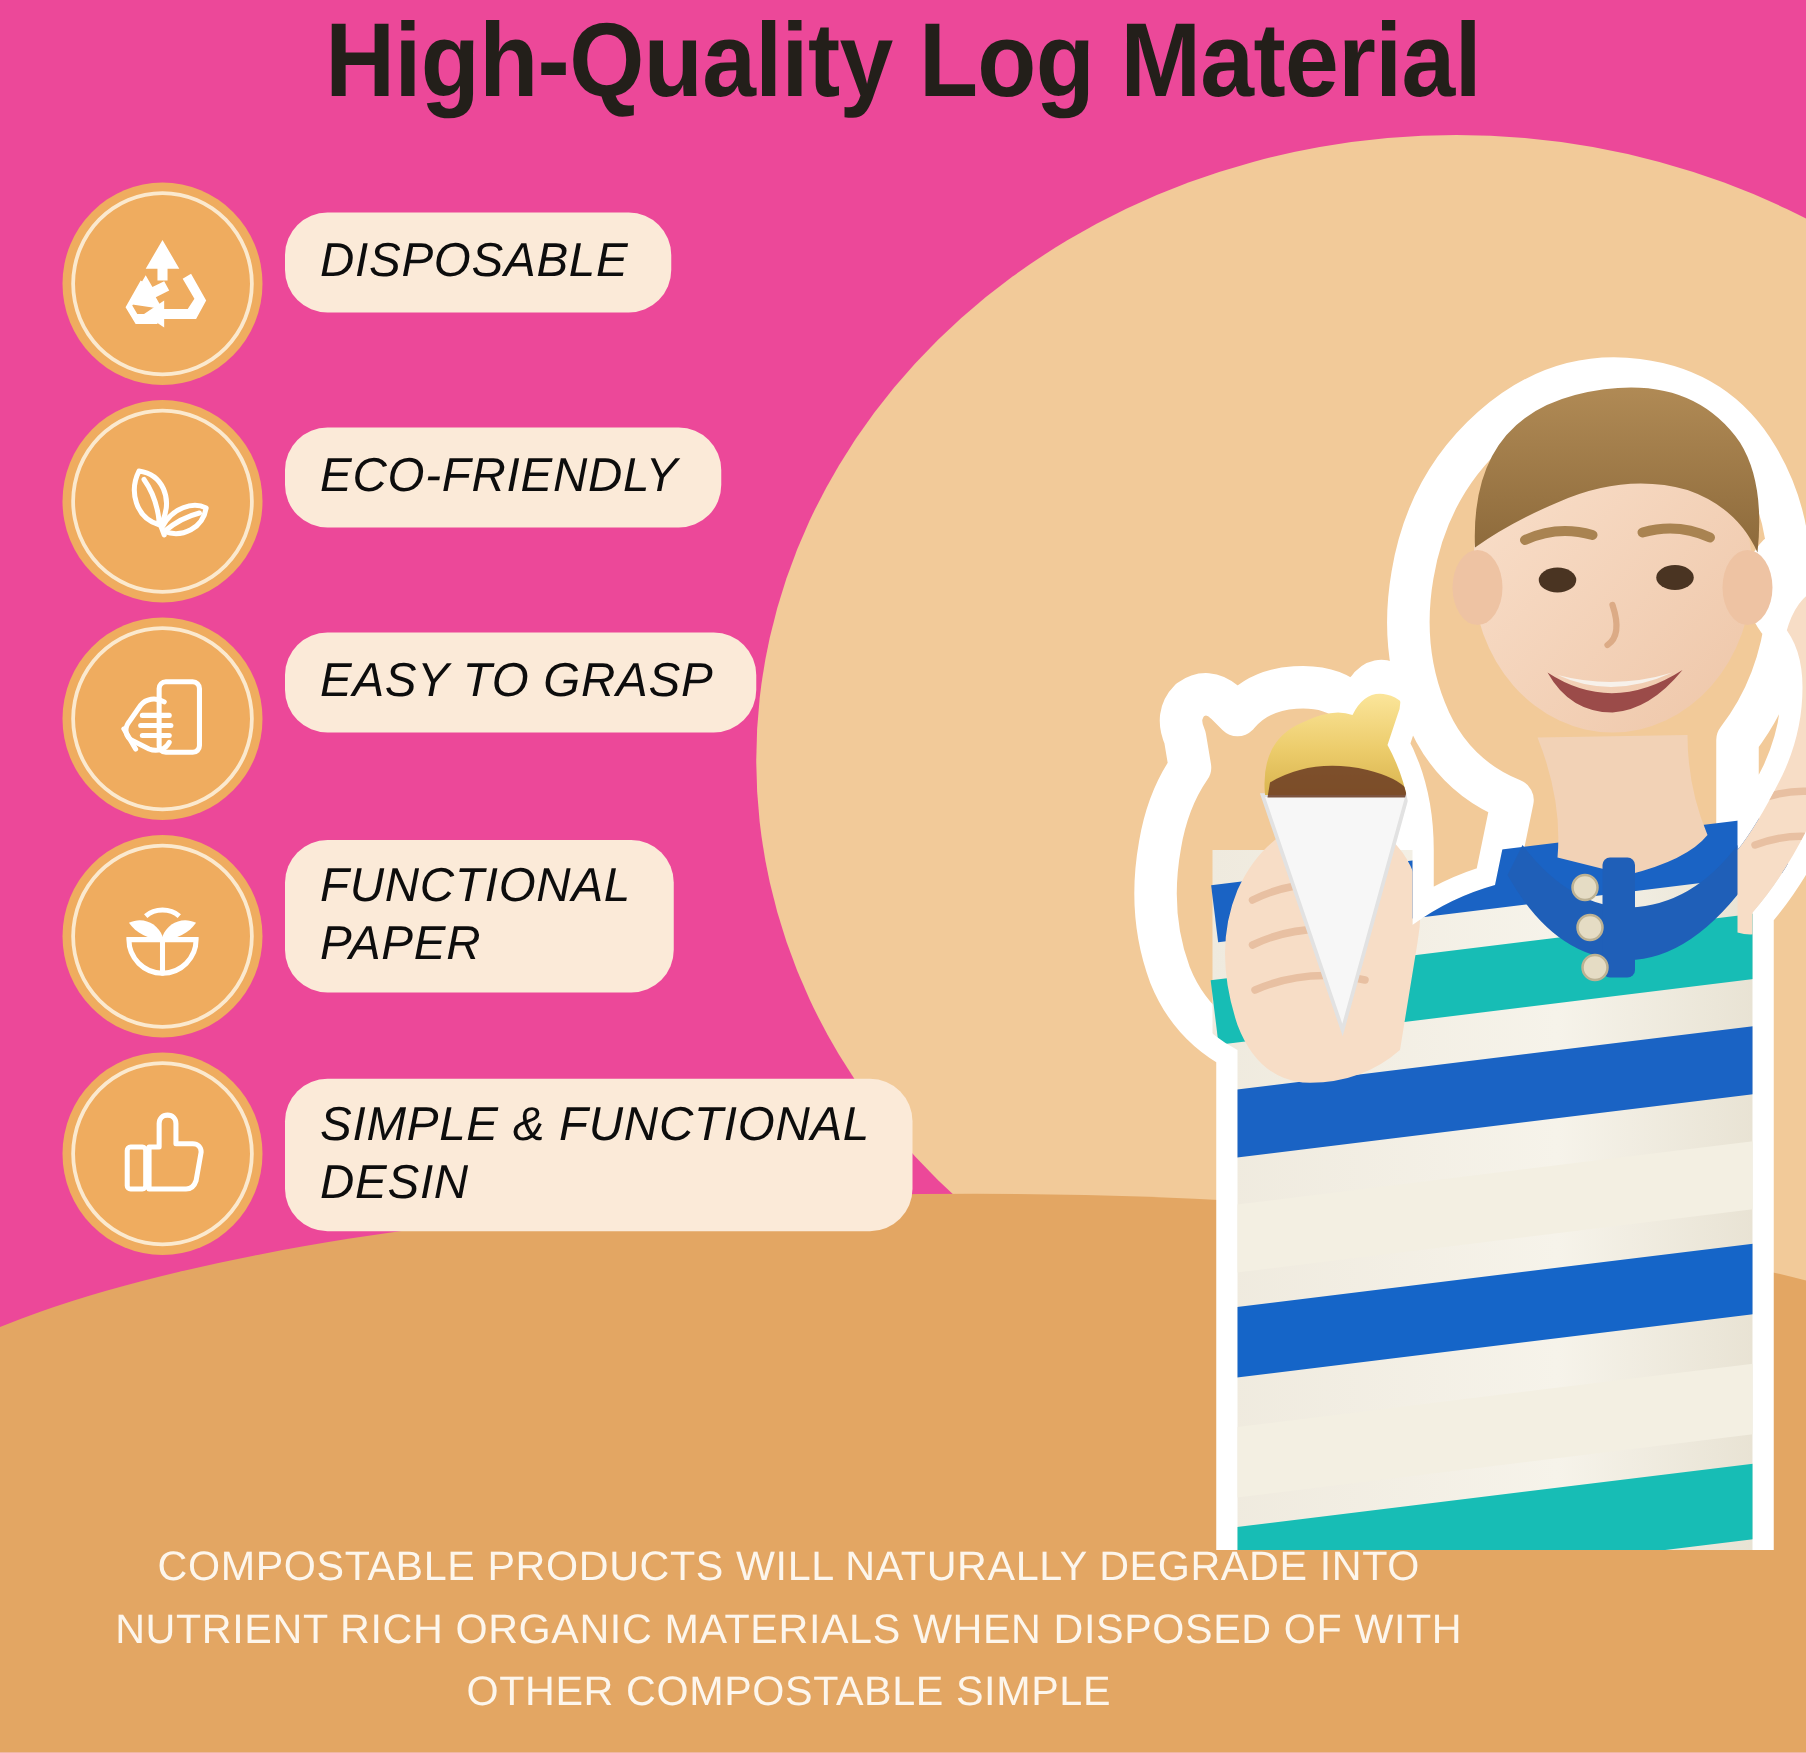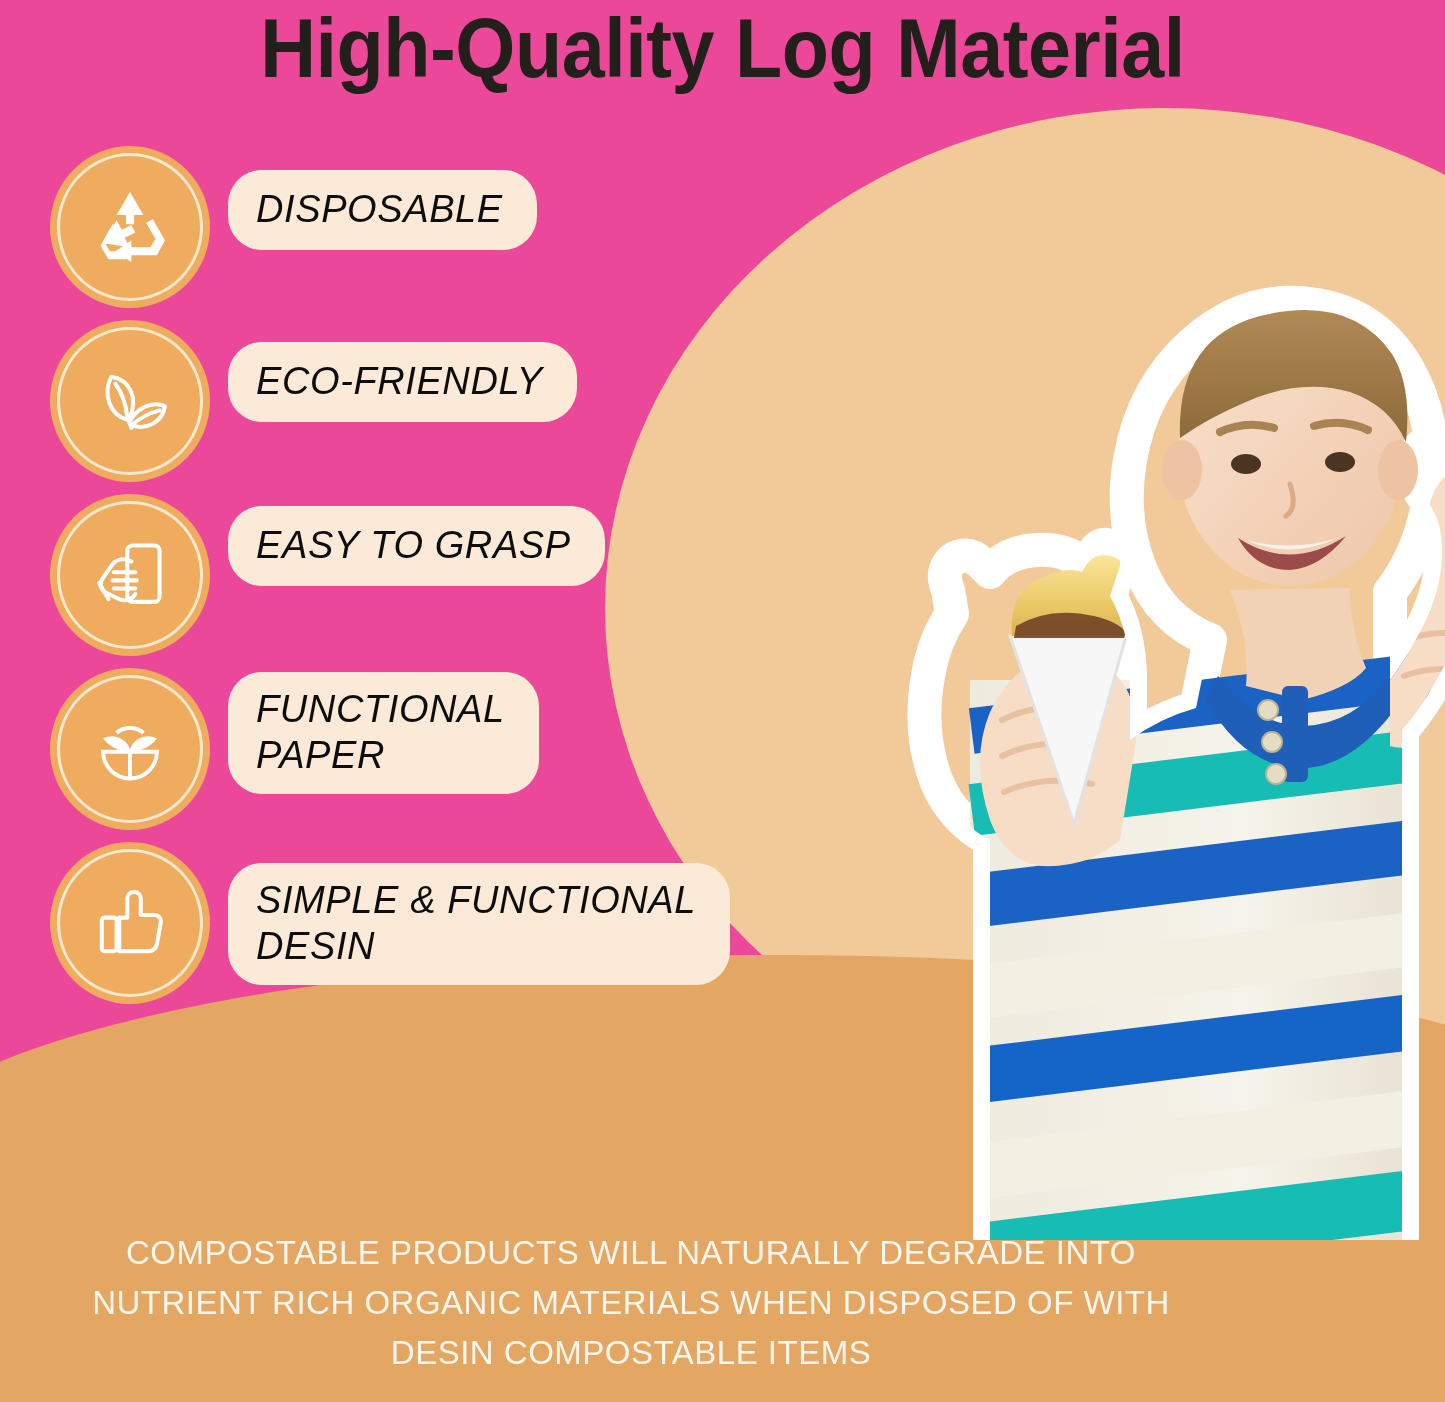--- a/index.html
+++ b/index.html
@@ -376,16 +376,16 @@
         <span class="pill-line">SIMPLE &amp; FUNCTIONAL</span>
         <span class="pill-line">DESIN</span>
       </div>
     </div>
 
   </div>
 
   <div class="caption">
     <span class="caption-line">COMPOSTABLE PRODUCTS WILL NATURALLY DEGRADE INTO</span>
     <span class="caption-line">NUTRIENT RICH ORGANIC MATERIALS WHEN DISPOSED OF WITH</span>
-    <span class="caption-line">DESIN COMPOSTABLE ITEMS</span>
+    <span class="caption-line">OTHER COMPOSTABLE SIMPLE</span>
   </div>
 
 </div>
 
 </body></html>

